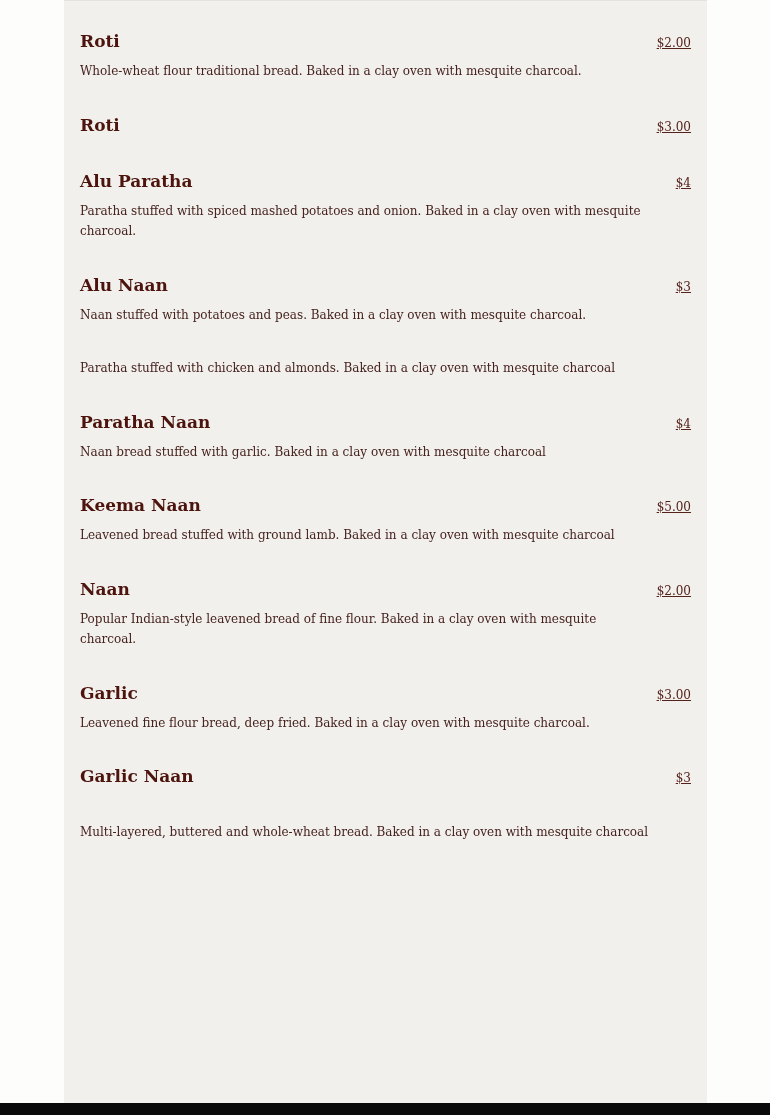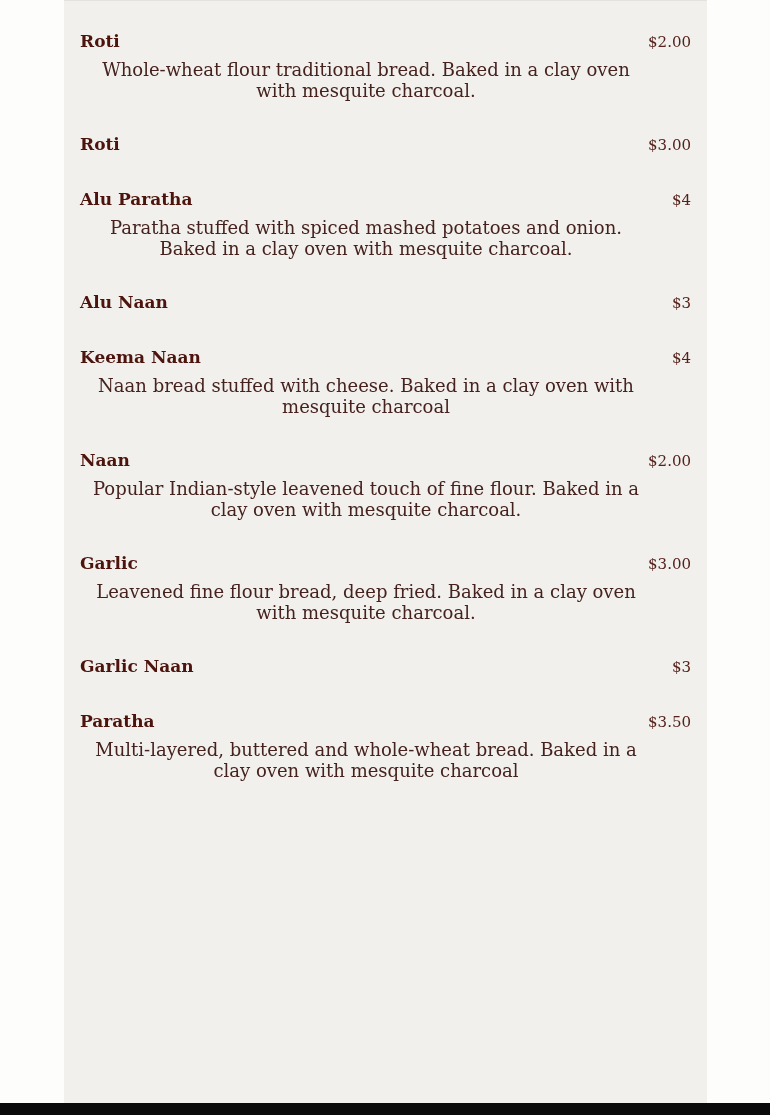--- a/index.html
+++ b/index.html
@@ -30,32 +30,32 @@
     align-items: baseline;
     margin-bottom: 7px;
   }
   .item-name {
     font-size: 17px;
     line-height: 21px;
     font-weight: bold;
     color: #4d140e;
   }
   .item-price {
-    font-size: 15px;
+    font-size: 12px;
     line-height: 21px;
     font-weight: normal;
     color: #55211b;
     white-space: nowrap;
+    text-decoration: underline;
   }
   .item-desc {
-    font-size: 18px;
+    font-size: 12px;
     line-height: 20.5px;
     color: #46221e;
     max-width: 572px;
-    text-align: center;
   }
   .bottom-bar {
     position: absolute;
     left: 0;
     bottom: 0;
     width: 770px;
     height: 12px;
     background: #0a0a0a;
   }
 </style>
@@ -85,60 +85,65 @@
       <span class="item-price">$4</span>
     </div>
     <p class="item-desc">Paratha stuffed with spiced mashed potatoes and onion. Baked in a clay oven with mesquite charcoal.</p>
   </div>
 
   <div class="menu-item">
     <div class="item-header">
       <h3 class="item-name">Alu Naan</h3>
       <span class="item-price">$3</span>
     </div>
+    <p class="item-desc">Naan stuffed with potatoes and peas. Baked in a clay oven with mesquite charcoal.</p>
   </div>
 
   <div class="menu-item">
+    <p class="item-desc">Paratha stuffed with chicken and almonds. Baked in a clay oven with mesquite charcoal</p>
+  </div>
+
+  <div class="menu-item">
+    <div class="item-header">
+      <h3 class="item-name">Paratha Naan</h3>
+      <span class="item-price">$4</span>
+    </div>
+    <p class="item-desc">Naan bread stuffed with garlic. Baked in a clay oven with mesquite charcoal</p>
   </div>
 
   <div class="menu-item">
     <div class="item-header">
       <h3 class="item-name">Keema Naan</h3>
-      <span class="item-price">$4</span>
+      <span class="item-price">$5.00</span>
     </div>
-    <p class="item-desc">Naan bread stuffed with cheese. Baked in a clay oven with mesquite charcoal</p>
+    <p class="item-desc">Leavened bread stuffed with ground lamb. Baked in a clay oven with mesquite charcoal</p>
   </div>
-
 
   <div class="menu-item">
     <div class="item-header">
       <h3 class="item-name">Naan</h3>
       <span class="item-price">$2.00</span>
     </div>
-    <p class="item-desc">Popular Indian-style leavened touch of fine flour. Baked in a clay oven with mesquite charcoal.</p>
+    <p class="item-desc">Popular Indian-style leavened bread of fine flour. Baked in a clay oven with mesquite charcoal.</p>
   </div>
 
   <div class="menu-item">
     <div class="item-header">
       <h3 class="item-name">Garlic</h3>
       <span class="item-price">$3.00</span>
     </div>
     <p class="item-desc">Leavened fine flour bread, deep fried. Baked in a clay oven with mesquite charcoal.</p>
   </div>
 
   <div class="menu-item">
     <div class="item-header">
       <h3 class="item-name">Garlic Naan</h3>
       <span class="item-price">$3</span>
     </div>
   </div>
 
   <div class="menu-item">
-    <div class="item-header">
-      <h3 class="item-name">Paratha</h3>
-      <span class="item-price">$3.50</span>
-    </div>
     <p class="item-desc">Multi-layered, buttered and whole-wheat bread. Baked in a clay oven with mesquite charcoal</p>
   </div>
 </div>
 </div>
 
 <div class="bottom-bar"></div>
 
 </body></html>

